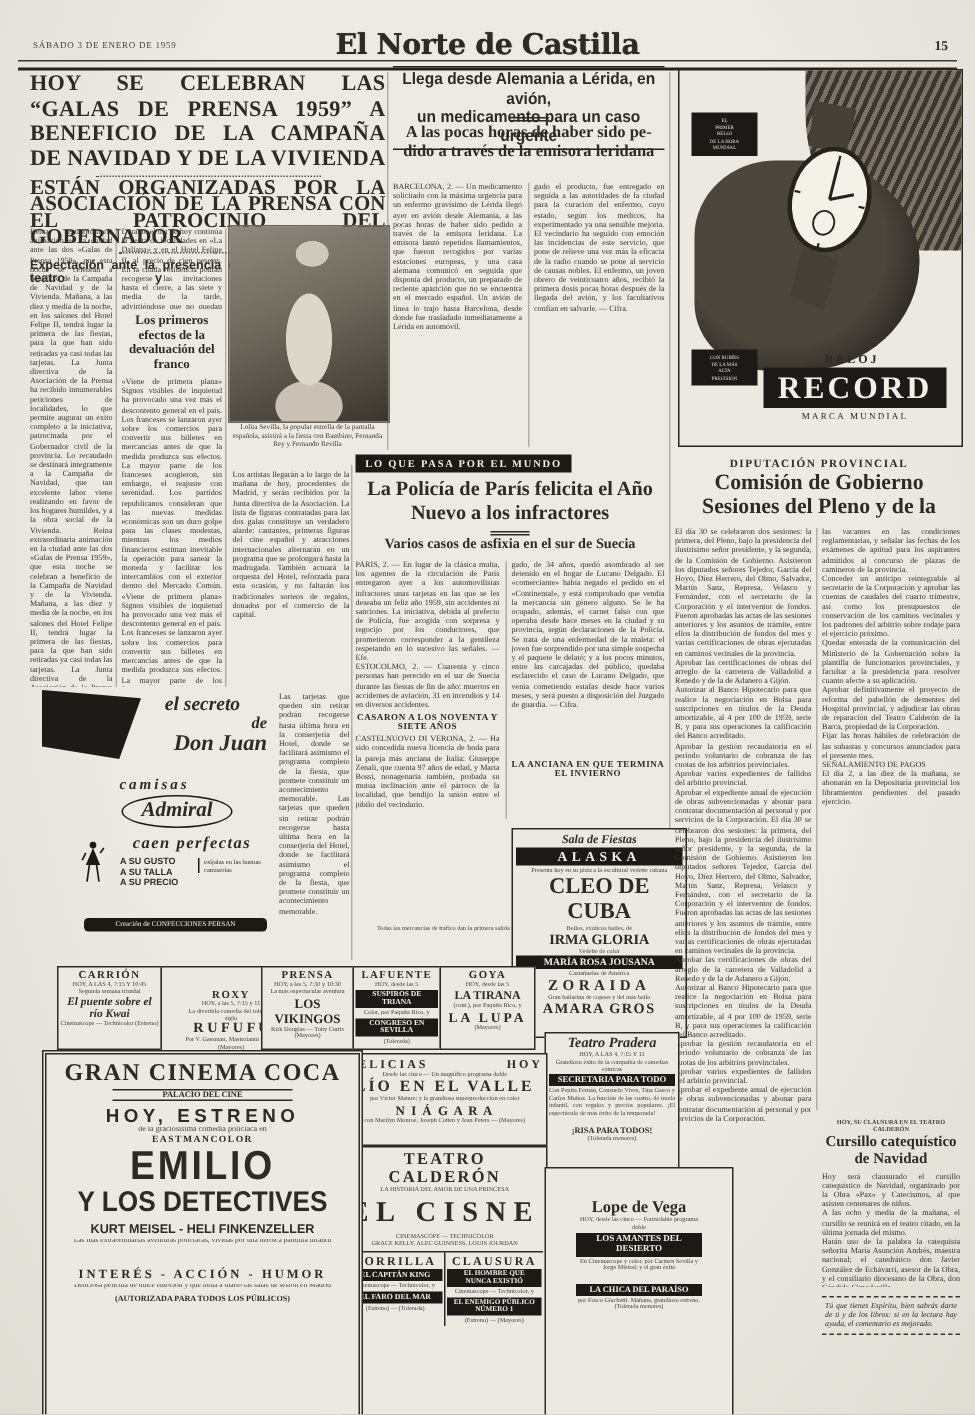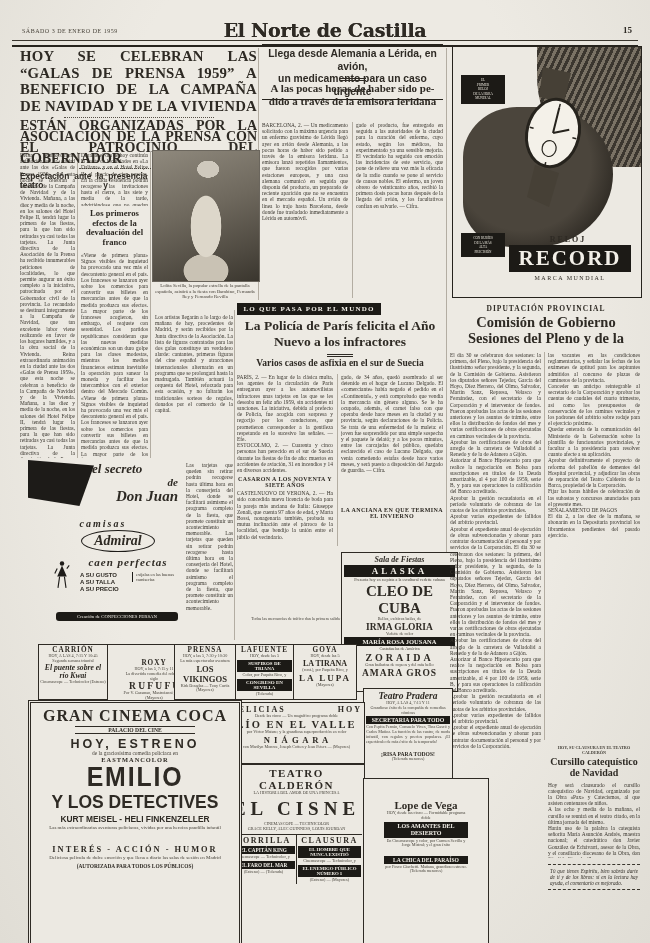--- a/index.html
+++ b/index.html
@@ -67,21 +67,21 @@
          radial-gradient(ellipse 18px 14px at 52% 14%,#cfc9bd 0 60%,transparent 62%),
          radial-gradient(ellipse 26px 52px at 50% 58%,#ddd7ca 0 58%,transparent 60%),
          radial-gradient(ellipse 40px 30px at 50% 92%,#c9c2b4 0 55%,transparent 57%),
          linear-gradient(160deg,#8f897d,#6e685d 45%,#4e4940 80%,#3a362e)"></div>
   <div class="ab" style="left:152px;top:283px;width:106px;font-size:4.8px;line-height:5.6px;text-align:center;color:#403b33">Lolita Sevilla, la popular estrella de la pantalla española, asistirá a la fiesta con Bambino, Fernanda Rey y Fernando Revilla</div>
 
   <div class="ab body" style="left:155px;top:314px;width:78px;height:144px">Los artistas llegarán a lo largo de la mañana de hoy, procedentes de Madrid, y serán recibidos por la Junta directiva de la Asociación. La lista de figuras contratadas para las dos galas constituye un verdadero alarde: cantantes, primeras figuras del cine español y atracciones internacionales alternarán en un programa que se prolongará hasta la madrugada. También actuará la orquesta del Hotel, reforzada para esta ocasión, y no faltarán los tradicionales sorteos de regalos, donados por el comercio de la capital.</div>
 
   <div class="ab" style="left:28px;top:460px;width:152px;height:174px;overflow:hidden">
     <div class="ab" style="left:0;top:0;width:66px;height:46px;background:#1d1b18;clip-path:polygon(0 0,100% 12%,78% 100%,0 82%)"></div>
-    <div class="ab i" style="left:64px;top:2px;width:86px;text-align:left;font-size:13px;line-height:13px;font-weight:bold">el secreto</div>
+    <div class="ab i" style="left:64px;top:2px;width:86px;text-align:center;font-size:13px;line-height:13px;font-weight:bold">el secreto</div>
     <div class="ab i" style="left:64px;top:16px;width:86px;text-align:right;font-size:11px;font-weight:bold">de</div>
     <div class="ab i" style="left:64px;top:28px;width:86px;text-align:right;font-size:15px;font-weight:bold">Don Juan</div>
     <div class="ab i b c" style="left:30px;top:58px;width:90px;font-size:10px;letter-spacing:2px">camisas</div>
     <div class="ab" style="left:40px;top:70px;width:100px;text-align:center">
       <span class="i b" style="display:inline-block;border:1.5px solid #1d1b18;border-radius:50%;padding:2px 12px;font-size:14px">Admiral</span>
     </div>
     <div class="ab i b c" style="left:50px;top:96px;width:100px;font-size:11px;letter-spacing:1px">caen perfectas</div>
     <svg class="ab" style="left:26px;top:100px" width="16" height="30" viewBox="0 0 20 36">
       <circle cx="10" cy="3.5" r="2.8" fill="#1d1b18"></circle>
       <path d="M10 6 L4 20 H16 Z" fill="#1d1b18"></path>

